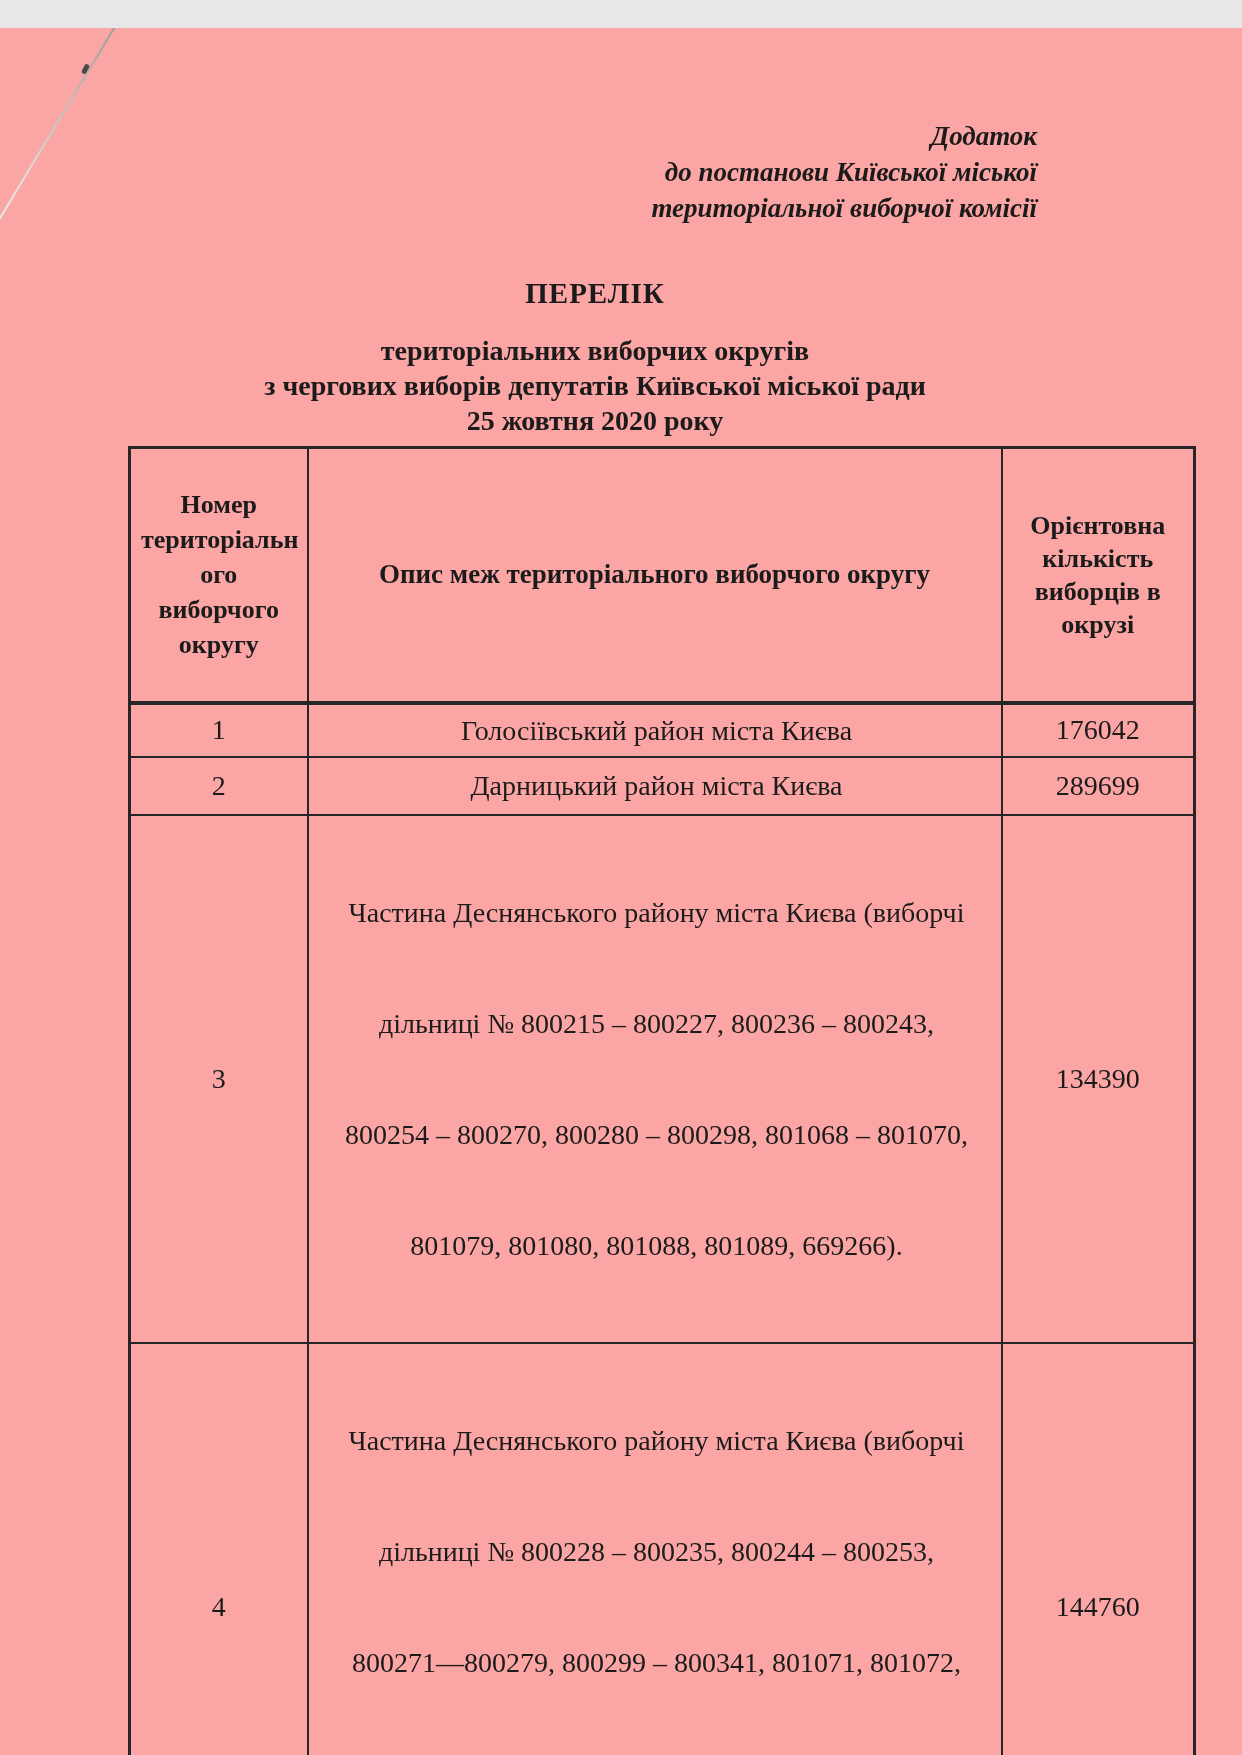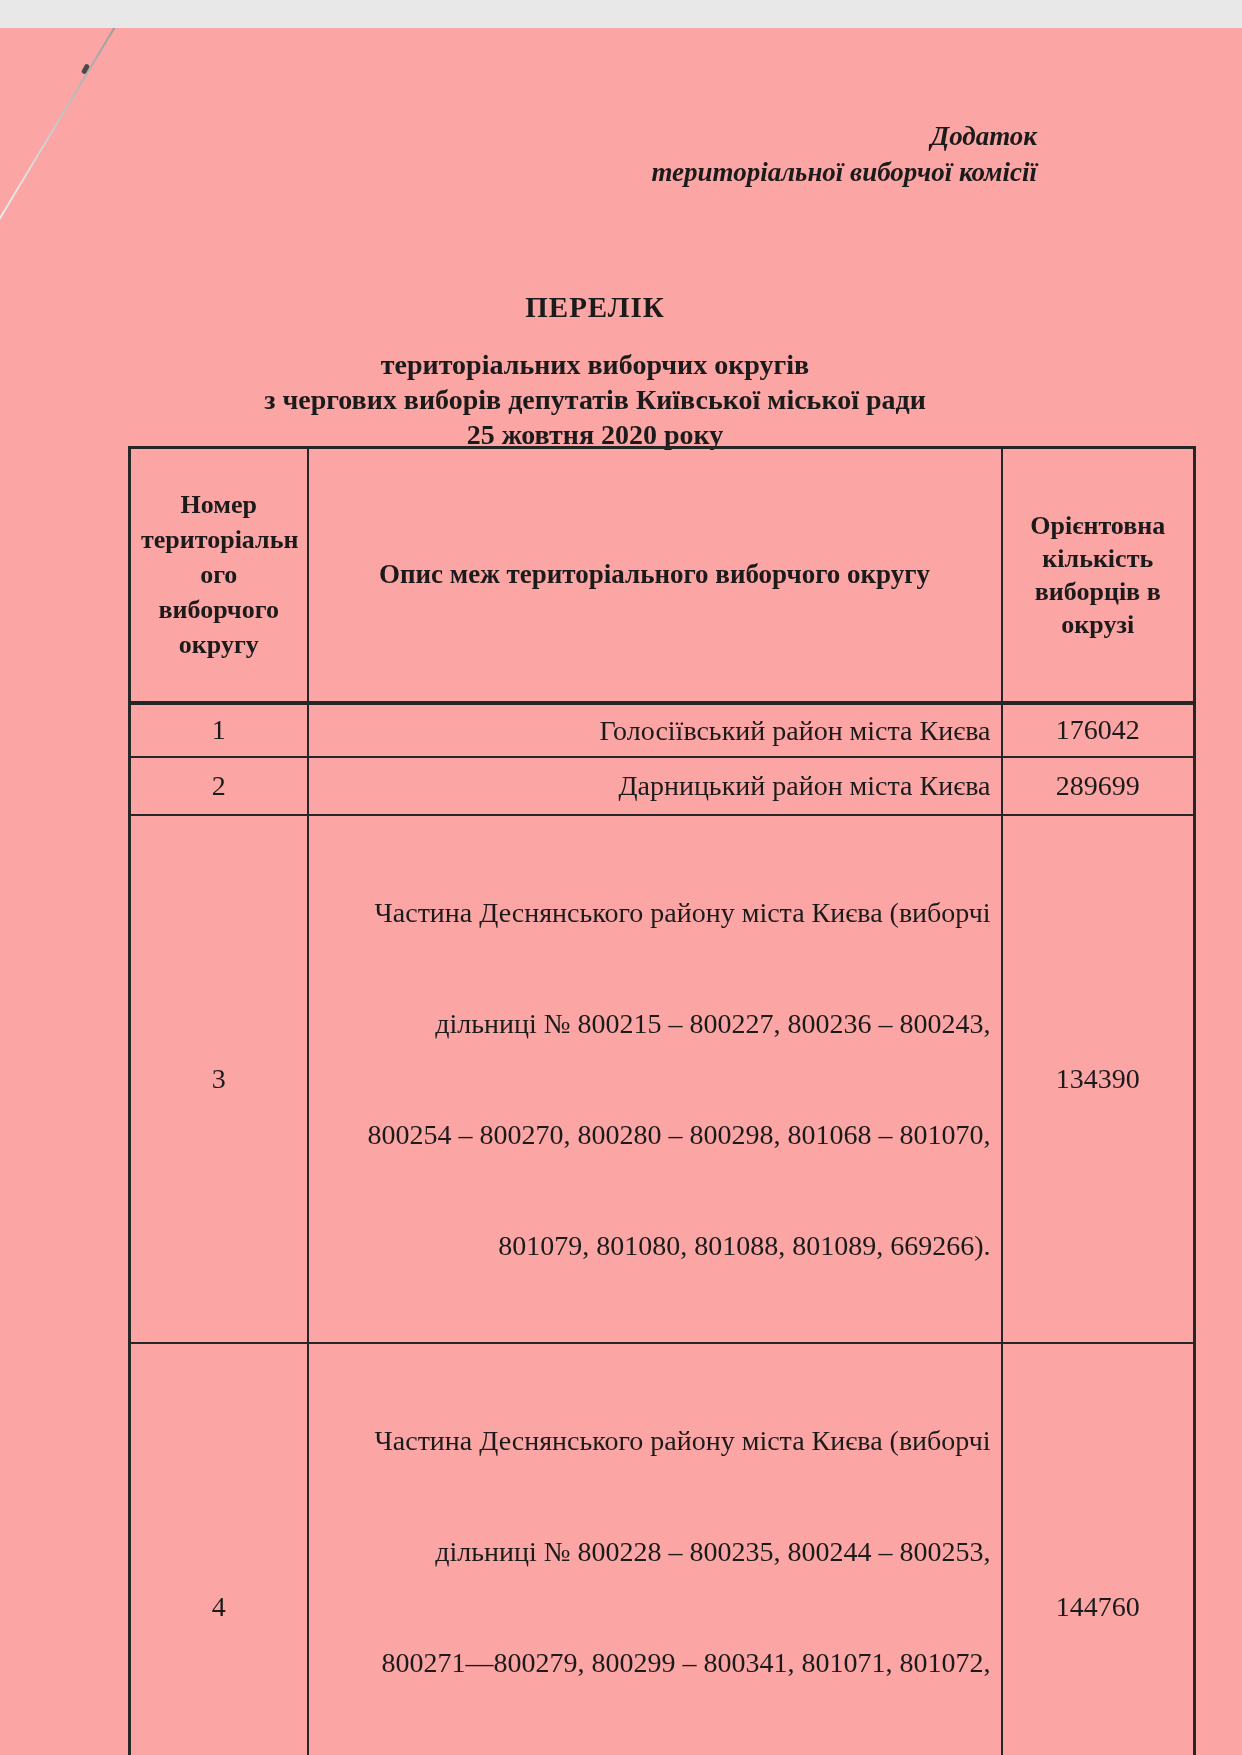--- a/index.html
+++ b/index.html
@@ -23,21 +23,21 @@
     background:#4a4a4a;border-radius:2px;transform:rotate(28deg);
   }
   .annex{
     position:absolute;top:90px;right:205px;
     text-align:right;
     font-style:italic;font-weight:bold;
     font-size:27px;line-height:36px;
     white-space:nowrap;
   }
   .heading{
-    position:absolute;top:263px;left:0;width:1190px;
+    position:absolute;top:249px;left:0;width:1190px;
     text-align:center;font-weight:bold;
   }
   .doc-title{font-size:29px;letter-spacing:1px;margin-bottom:23px;}
   .doc-sub{font-size:28px;line-height:35px;}
   table.districts{
     position:absolute;top:418px;left:128px;
     width:1065px;
     border-collapse:collapse;table-layout:fixed;
     border:3px solid #262626;
   }
@@ -55,37 +55,38 @@
     font-size:26px;line-height:35px;
   }
   .districts th.h1{padding:0 10px;}
   .districts th.h2{font-size:27px;padding:0 28px;}
   .districts th.h3{padding:0 8px;line-height:33px;}
   .districts thead th{border-bottom-width:4px;}
   .districts td.c1,.districts td.c3{
     text-align:center;font-size:28px;
   }
   .districts td.c2{
-    text-align:right;font-size:28px;line-height:37px;
+    text-align:center;font-size:28px;line-height:37px;
     padding:4px 10px 4px 14px;
     white-space:pre-wrap;
   }
   tr.r1{height:54px;} tr.r2{height:58px;}
   tr.r3{height:150px;} tr.r4{height:178px;}
 </style>
 </head>
 <body>
 
 <div class="page">
 
   <div class="fold-line"></div>
   <div class="fold-speck"></div>
 
   <div class="annex">
     <div>Додаток</div>
+    <div>до постанови Київської міської</div>
     <div>територіальної виборчої комісії</div>
   </div>
 
   <div class="heading">
     <div class="doc-title">ПЕРЕЛІК</div>
     <div class="doc-sub">територіальних виборчих округів</div>
     <div class="doc-sub">з чергових виборів депутатів Київської міської ради</div>
     <div class="doc-sub">25 жовтня 2020 року</div>
   </div>
 

